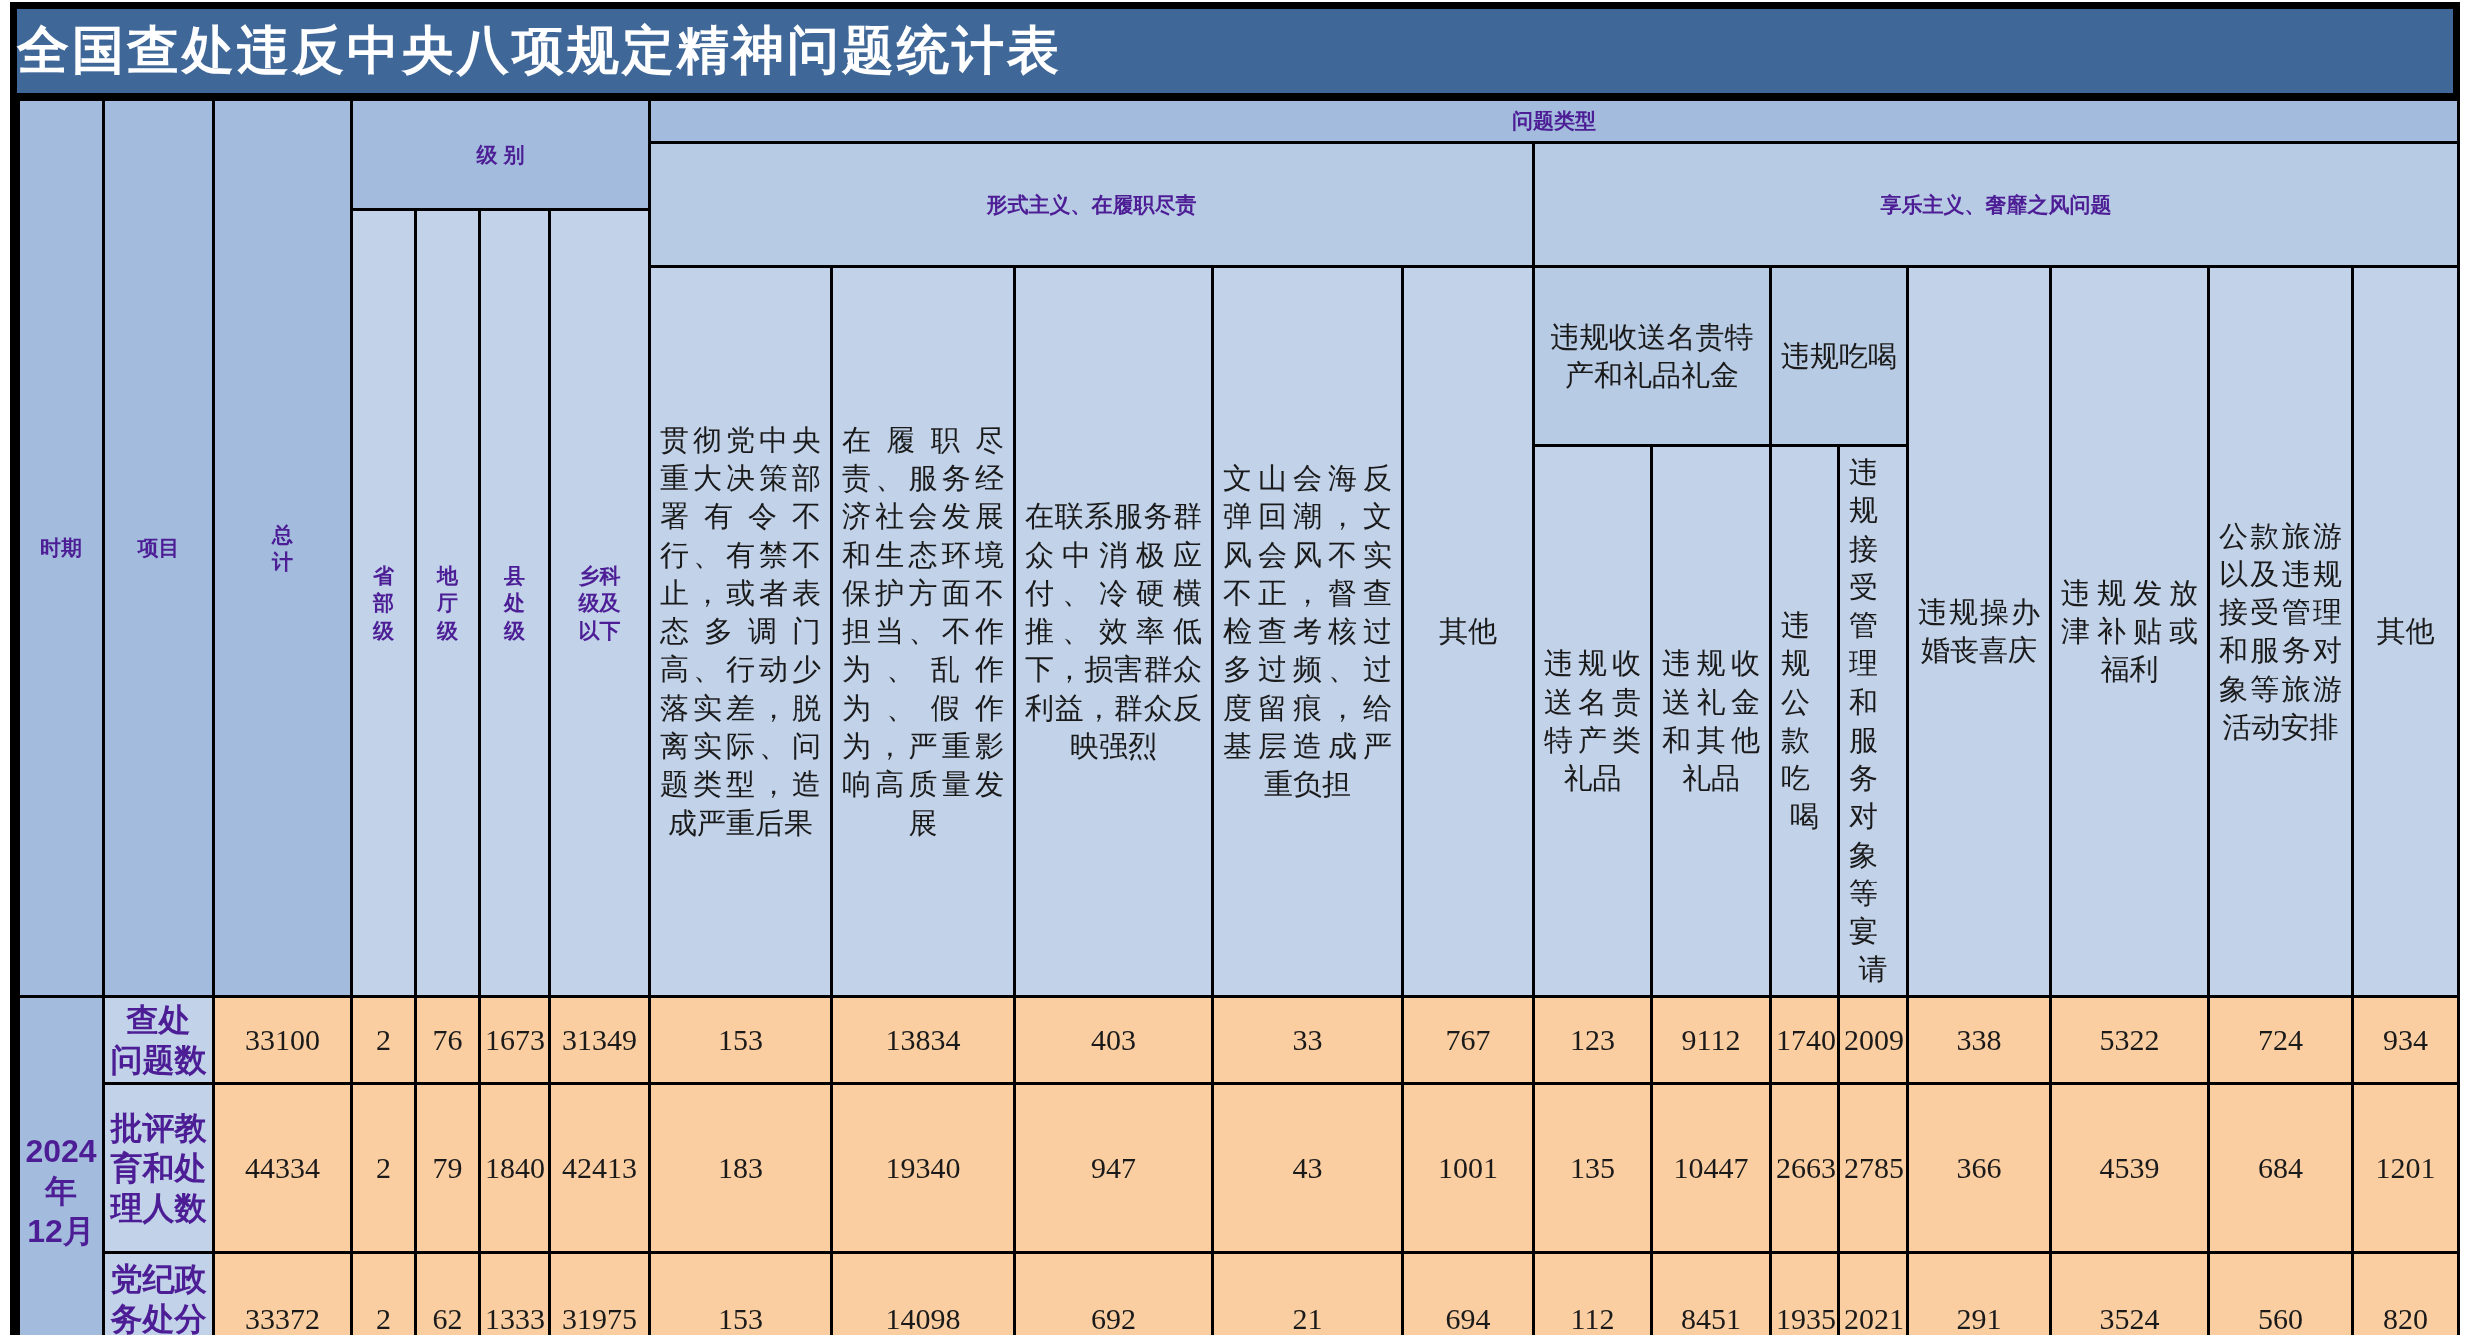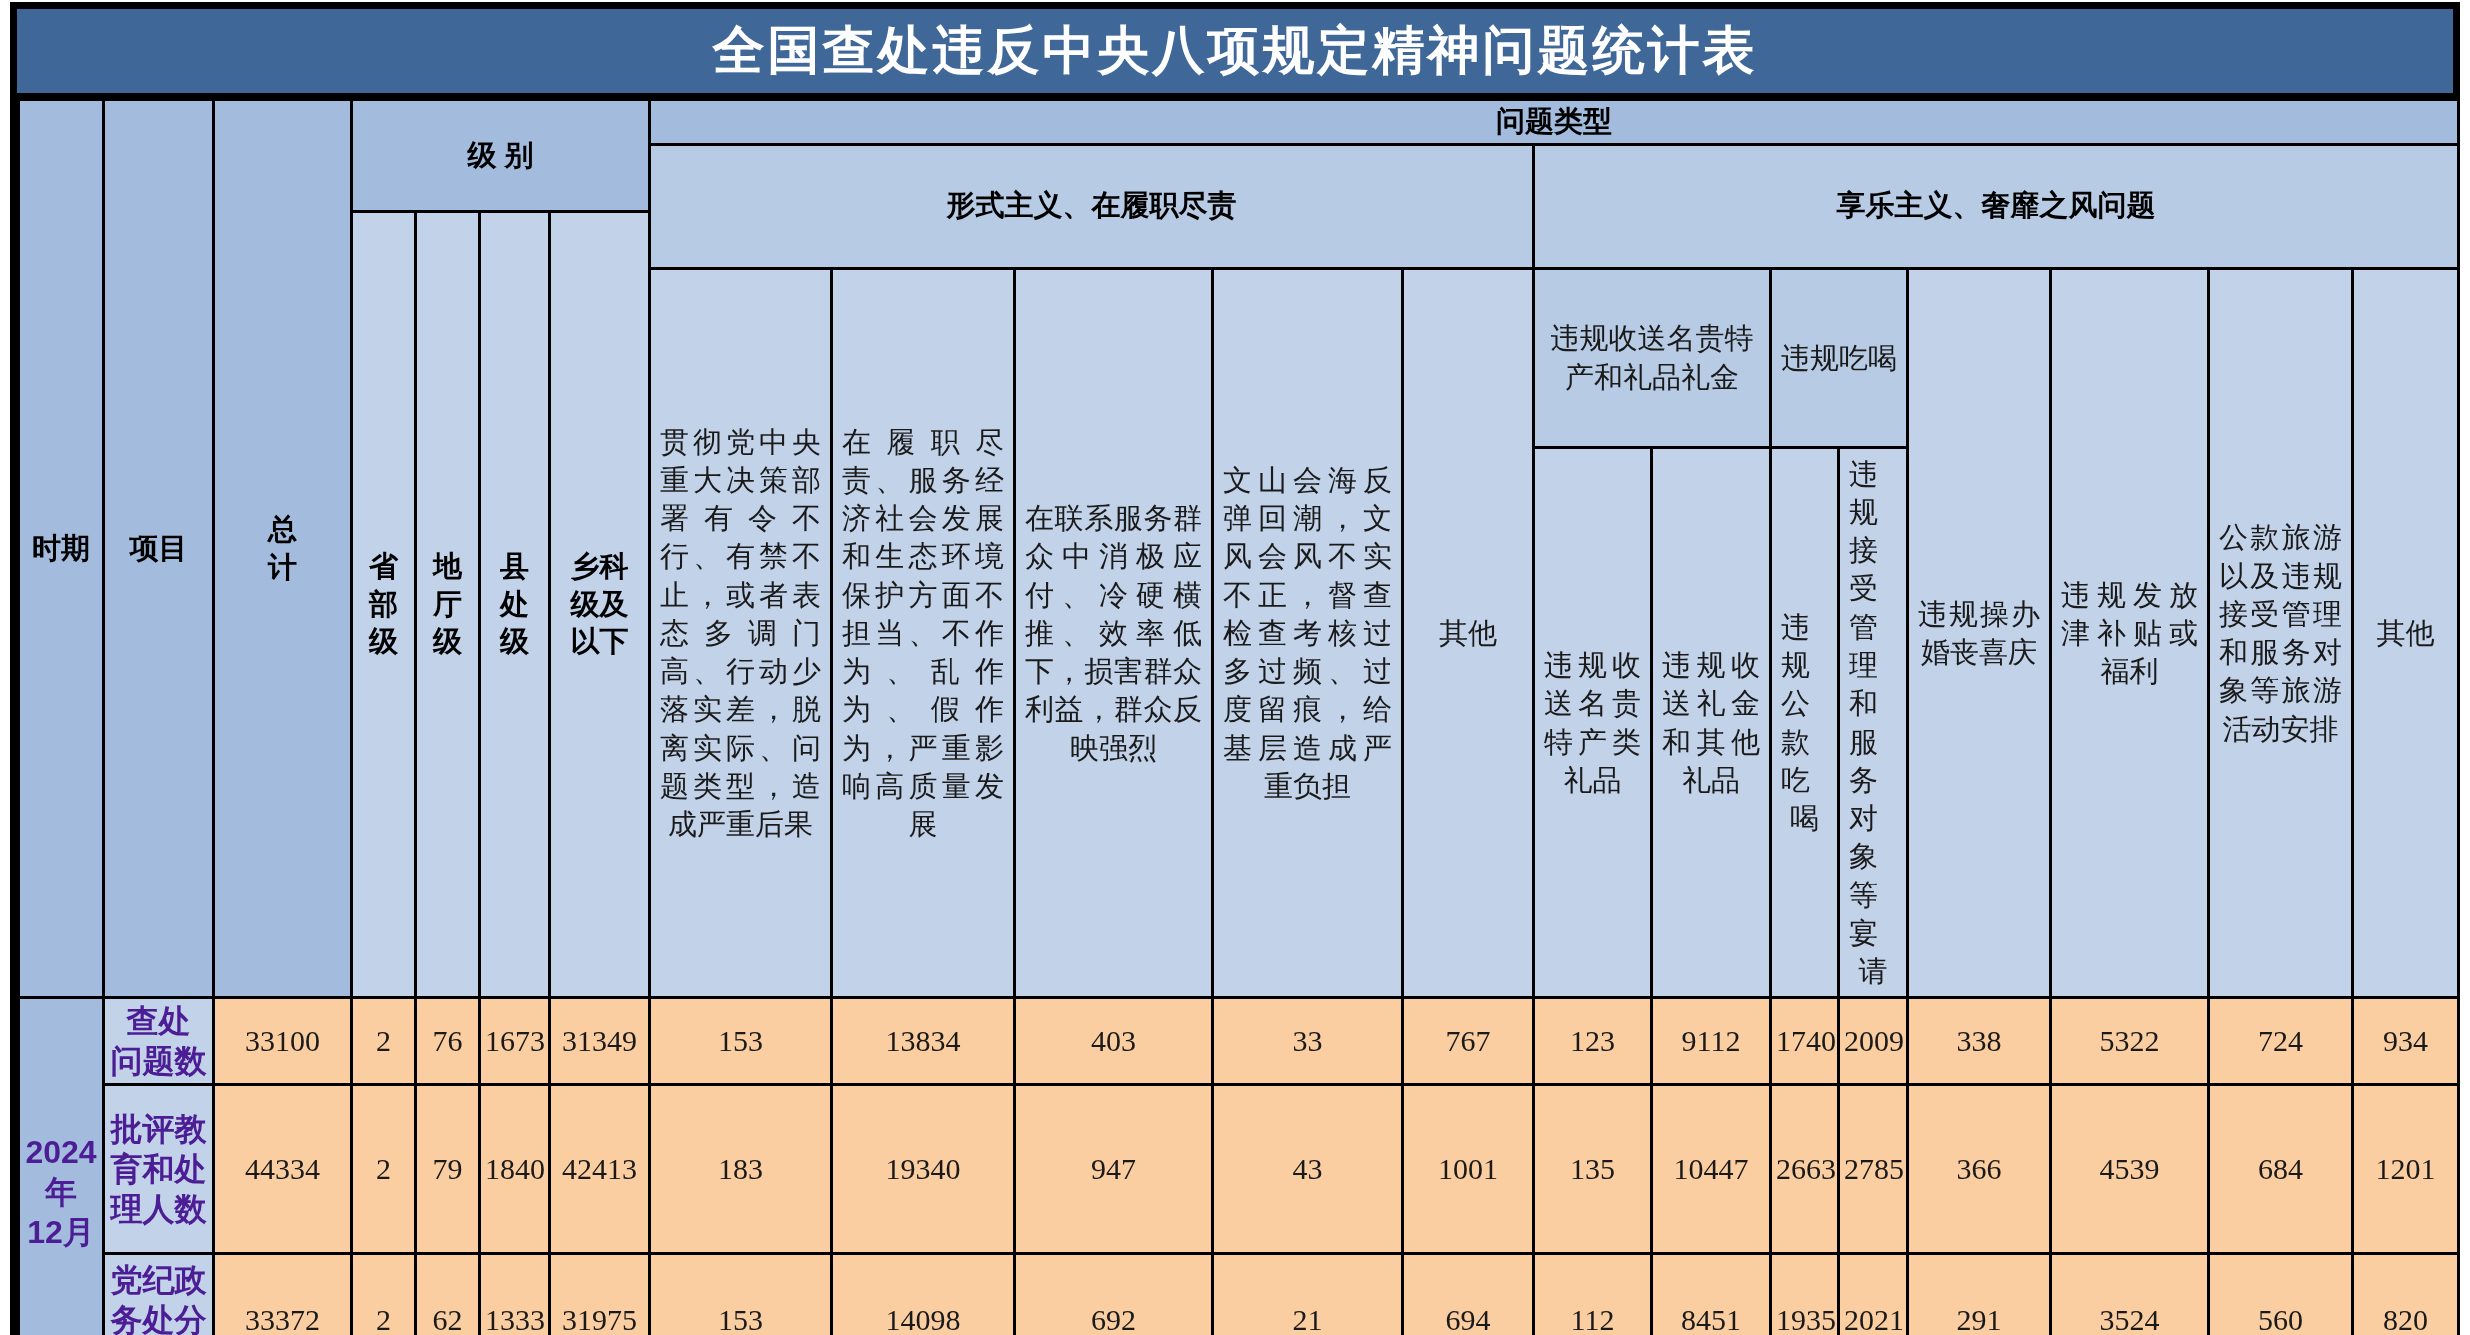--- a/index.html
+++ b/index.html
@@ -1,31 +1,31 @@
 <!DOCTYPE html>
 <html><head>
 <meta charset="utf-8">
 <style>
   html,body{margin:0;padding:0;background:#ffffff;}
   body{width:2470px;height:1335px;overflow:hidden;position:relative;
        font-family:"Liberation Sans",sans-serif;}
   .frame{position:absolute;left:10px;top:2px;width:2450px;box-sizing:border-box;
          border:7px solid #000;background:#fff;}
   .titlebar{height:84px;background:#3F6899;border-bottom:5px solid #000;
-            display:flex;align-items:center;justify-content:center;}
+            display:flex;align-items:center;justify-content:flex-start;}
   .titlebar .t{color:#ffffff;font-size:52px;font-weight:700;letter-spacing:3px;
                font-family:"Liberation Sans",sans-serif;}
   table{width:100%;border-collapse:collapse;table-layout:fixed;}
   td,th{border:3px solid #000;box-sizing:border-box;padding:2px 4px;
         text-align:center;vertical-align:middle;overflow:hidden;}
   
   .hB{background:#A3BCDD;}   
   .hC{background:#B8CBE4;}   
   .hD{background:#C1D2E9;}   
-  .bold{font-weight:700;font-size:29px;color:#000000;line-height:1.3;
+  .bold{font-weight:700;font-size:21px;color:#4c1d95;line-height:1.3;
         font-family:"Liberation Sans",sans-serif;white-space:pre-line;word-break:break-all;}
   .kai{font-weight:400;font-size:29px;color:#1a1a1a;line-height:1.32;
        font-family:"Liberation Serif",serif;word-break:break-all;
        text-align:justify;text-align-last:center;padding:6px 9px;}
   .kai.center{text-align:center;}
   .lbl{font-weight:700;font-size:32px;color:#4c1d95;line-height:1.25;
        font-family:"Liberation Sans",sans-serif;white-space:pre-line;}
   .num{background:#FBCEA1;font-family:Liberation Serif, serif;
        font-size:30px;color:#1a1a1a;font-weight:400;}
 </style>

